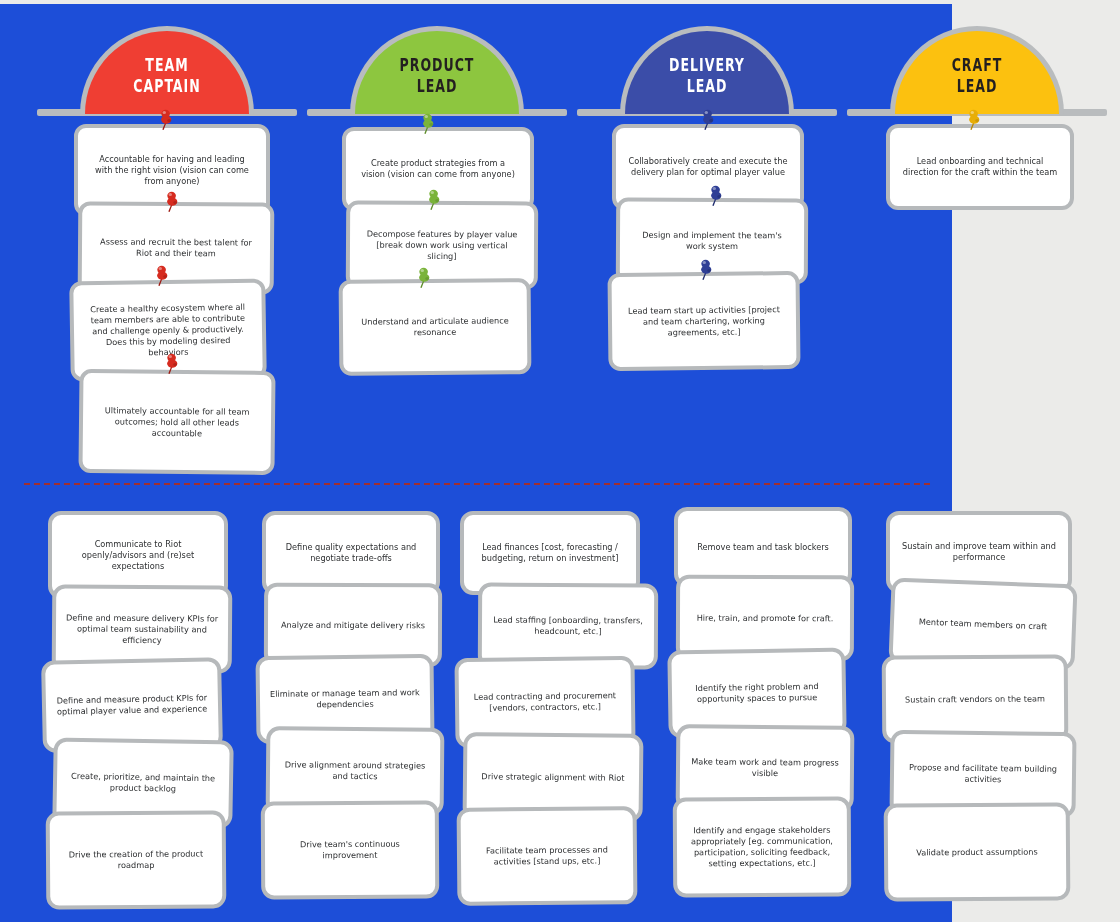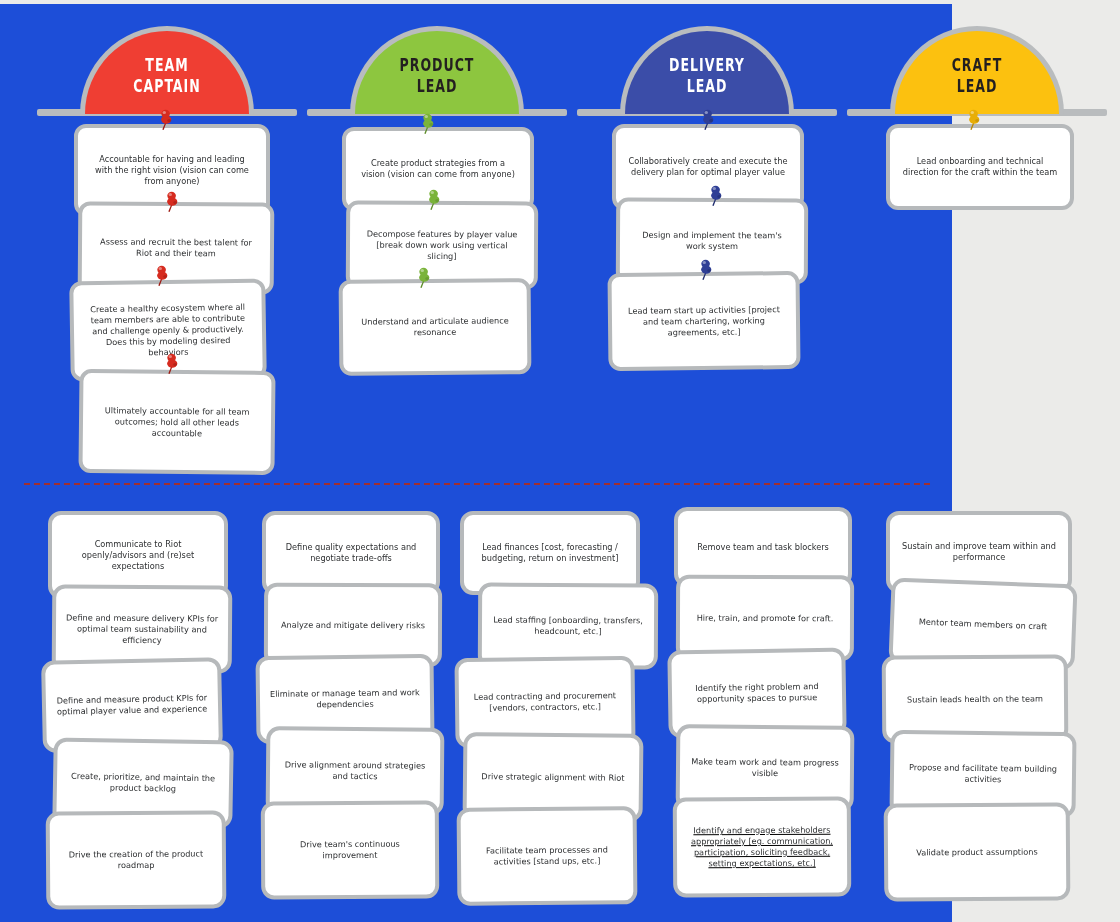--- a/index.html
+++ b/index.html
@@ -346,31 +346,31 @@
       </div>
       <div class="bottom-card" style="left: 676px; top: 571px; width: 178px; height: 86px; transform: rotate(0.2deg); z-index: 11;">
         <div class="card-text">Hire, train, and promote for craft.</div>
       </div>
       <div class="bottom-card" style="left: 668px; top: 645px; width: 178px; height: 88px; transform: rotate(-0.9deg); z-index: 12;">
         <div class="card-text">Identify the right problem and opportunity spaces to pursue</div>
       </div>
       <div class="bottom-card" style="left: 676px; top: 721px; width: 178px; height: 86px; transform: rotate(0.5deg); z-index: 13;">
         <div class="card-text">Make team work and team progress visible</div>
       </div>
-      <div class="bottom-card" style="left: 673px; top: 793px; width: 178px; height: 100px; transform: rotate(-0.3deg); z-index: 14; text-decoration: underline;">
+      <div class="bottom-card" style="left: 673px; top: 793px; width: 178px; height: 100px; transform: rotate(-0.3deg); z-index: 14;">
         <div class="card-text">Identify and engage stakeholders appropriately [eg. communication, participation, soliciting feedback, setting expectations, etc.]</div>
       </div>
       <div class="bottom-card" style="left: 886px; top: 507px; width: 186px; height: 82px; transform: rotate(0deg); z-index: 10;">
         <div class="card-text">Sustain and improve team within and performance</div>
       </div>
       <div class="bottom-card" style="left: 890px; top: 577px; width: 186px; height: 86px; transform: rotate(2.2deg); z-index: 11;">
         <div class="card-text">Mentor team members on craft</div>
       </div>
       <div class="bottom-card" style="left: 882px; top: 651px; width: 186px; height: 88px; transform: rotate(-0.4deg); z-index: 12;">
-        <div class="card-text">Sustain leads health on the team</div>
+        <div class="card-text">Sustain craft vendors on the team</div>
       </div>
       <div class="bottom-card" style="left: 890px; top: 727px; width: 186px; height: 86px; transform: rotate(0.7deg); z-index: 13;">
         <div class="card-text">Propose and facilitate team building activities</div>
       </div>
       <div class="bottom-card" style="left: 884px; top: 799px; width: 186px; height: 98px; transform: rotate(-0.4deg); z-index: 14;">
         <div class="card-text">Validate product assumptions</div>
       </div>
     </div>
 
 </div>

